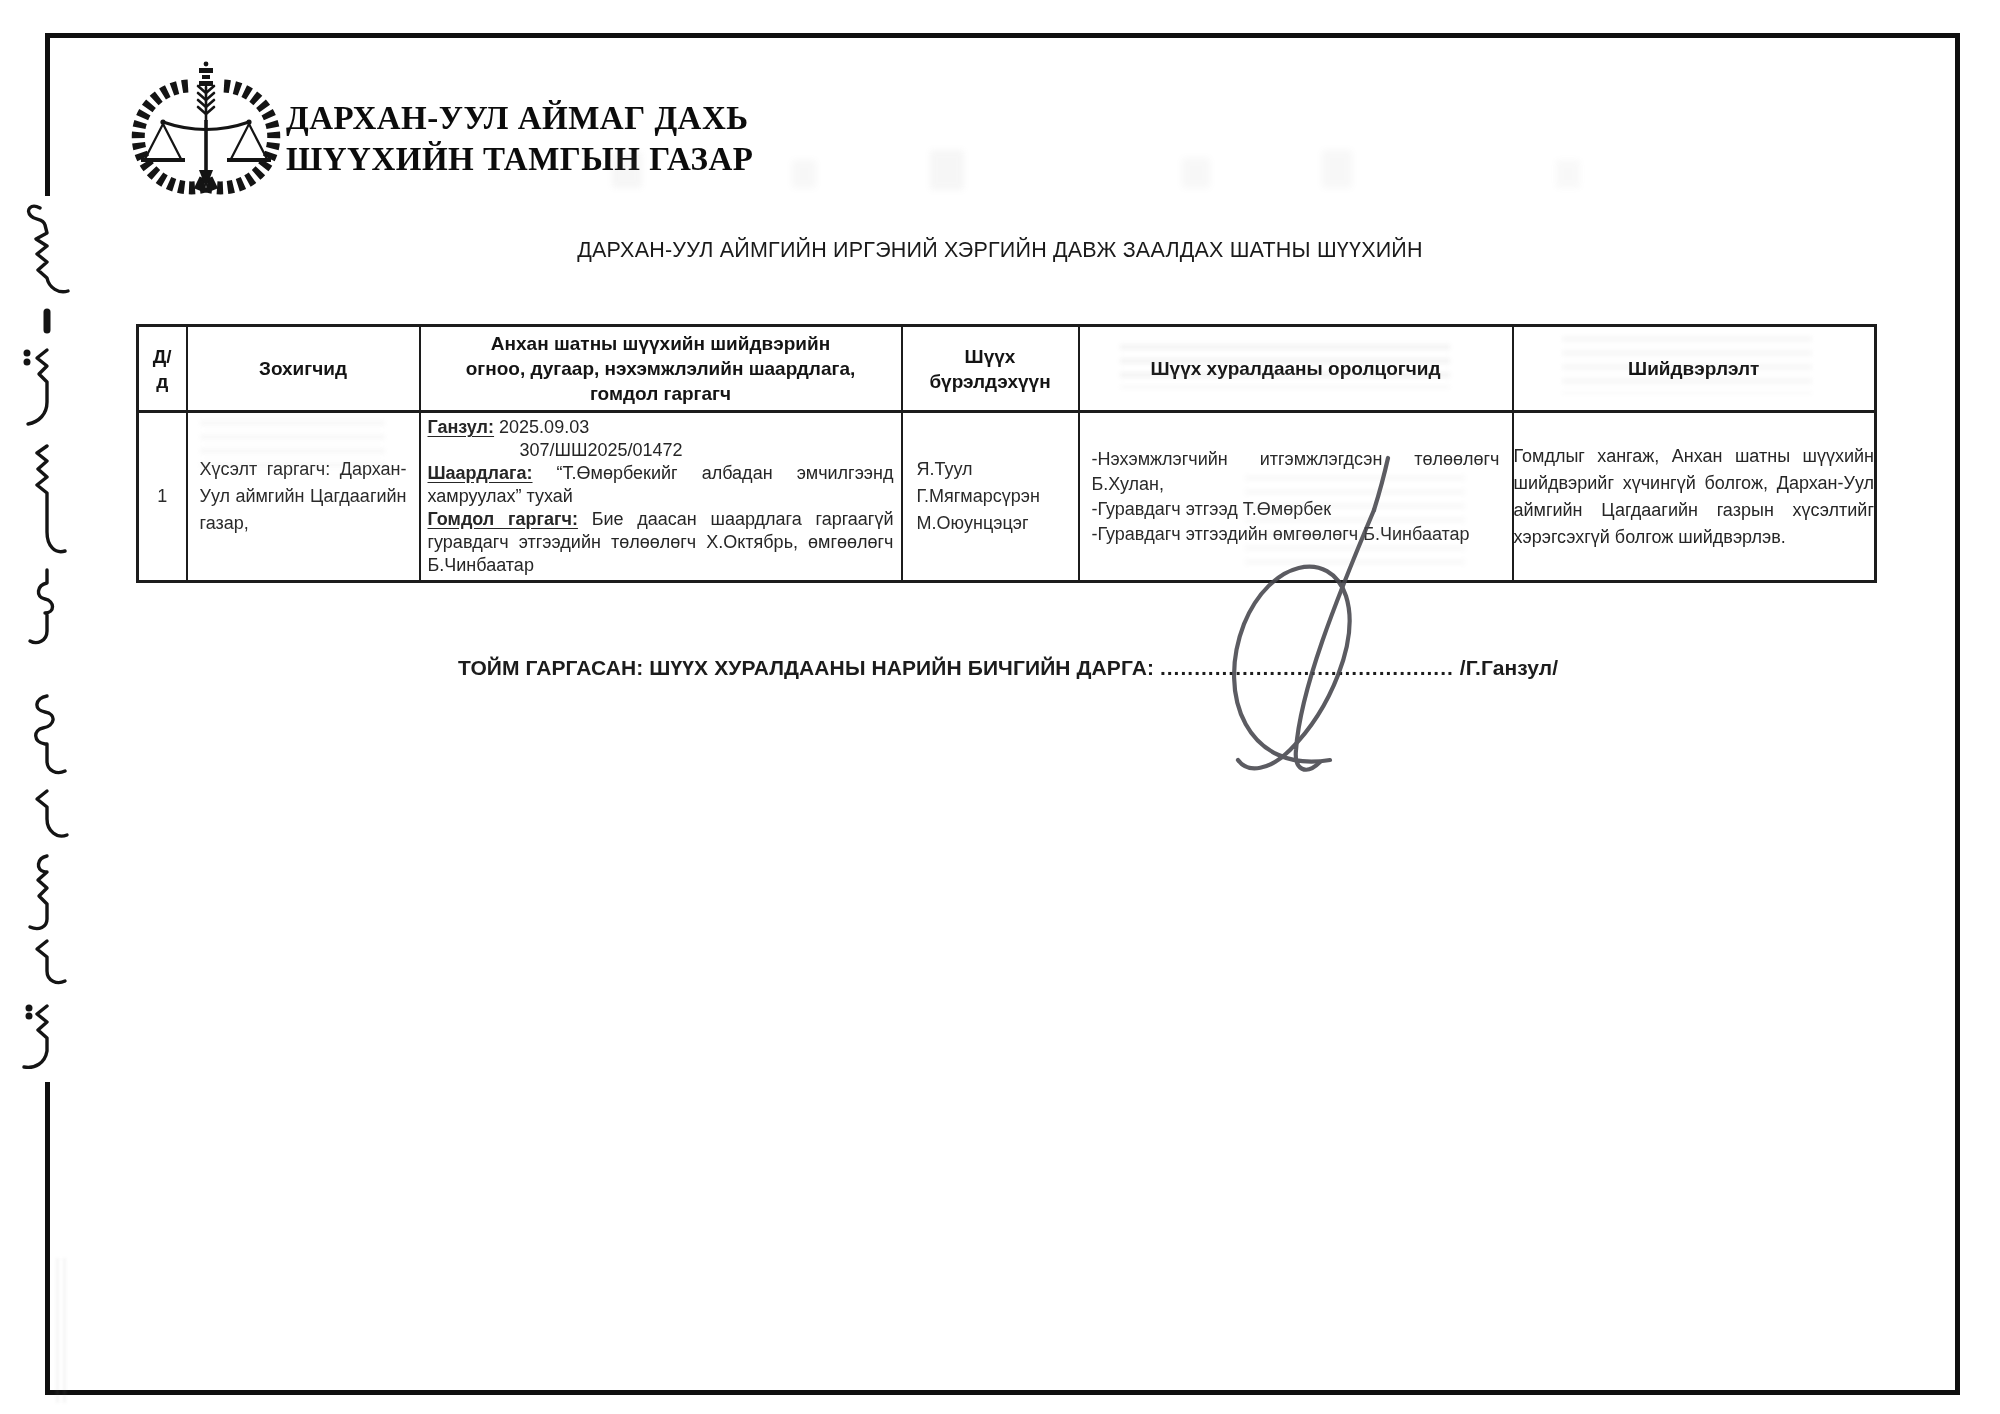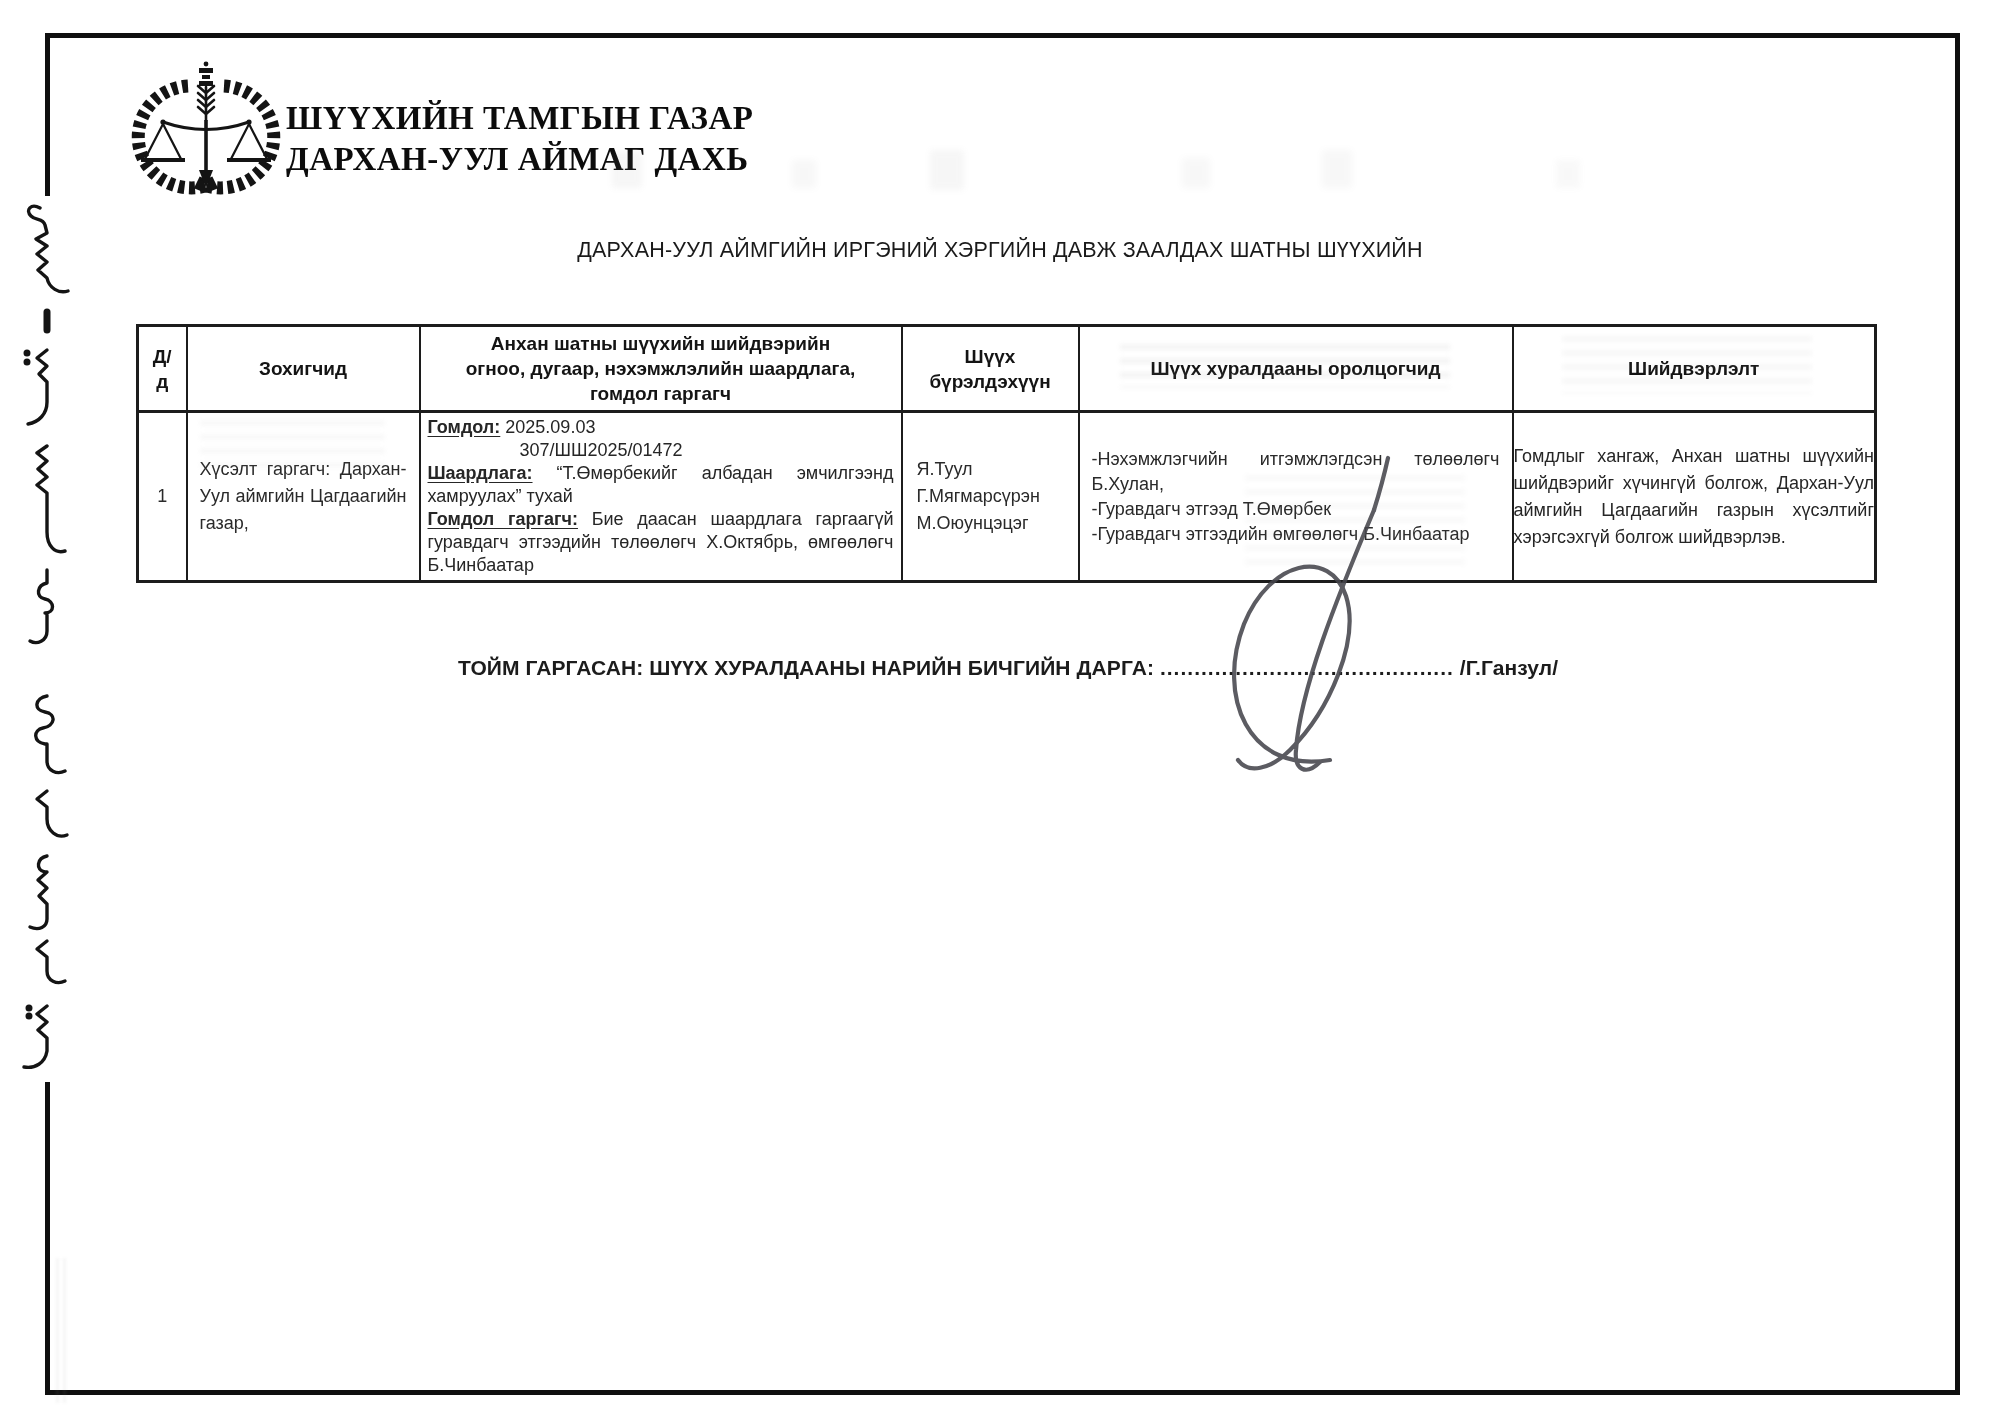--- a/index.html
+++ b/index.html
@@ -144,22 +144,22 @@
 
     <path d="M119,64 L101,99 L137,99 Z" stroke="#141414" stroke-width="2.2" fill="none"></path>
     <path d="M97,100 L141,100" stroke="#141414" stroke-width="4"></path>
 
     <path d="M76,60 L76,116" stroke="#141414" stroke-width="3.6"></path>
     <path d="M76,128 L69,110 L83,110 Z" fill="#141414"></path>
   </svg>
 </div>
 
 <div class="abs org">
+  <div>ДАРХАН-УУЛ АЙМАГ ДАХЬ</div>
   <div>ШҮҮХИЙН ТАМГЫН ГАЗАР</div>
-  <div>ДАРХАН-УУЛ АЙМАГ ДАХЬ</div>
 </div>
 
 <div class="abs doc-title">
   <div>ДАРХАН-УУЛ АЙМГИЙН ИРГЭНИЙ ХЭРГИЙН ДАВЖ ЗААЛДАХ ШАТНЫ ШҮҮХИЙН</div>
 </div>
 
 <table class="summary">
   <colgroup>
     <col style="width:49px">
       <col style="width:233px">
@@ -180,21 +180,21 @@
 бүрэлдэхүүн</th>
     <th>Шүүх хуралдааны оролцогчид</th>
     <th>Шийдвэрлэлт</th>
   </tr>
   <tr class="bodyrow">
     <td class="c-no">1</td>
     <td class="c-parties">
       <div class="just">Хүсэлт гаргагч: Дархан-Уул аймгийн Цагдаагийн газар,</div>
     </td>
     <td class="c-first">
-      <div><span class="lab">Гомдол:</span> <span>2025.09.03</span></div>
+      <div><span class="lab">Ганзул:</span> <span>2025.09.03</span></div>
       <div class="caseno">307/ШШ2025/01472</div>
       <div class="just"><span class="lab">Шаардлага:</span> <span>“Т.Өмөрбекийг албадан эмчилгээнд хамруулах” тухай</span></div>
       <div class="just"><span class="lab">Гомдол гаргагч:</span> <span>Бие даасан шаардлага гаргаагүй гуравдагч этгээдийн төлөөлөгч Х.Октябрь, өмгөөлөгч Б.Чинбаатар</span></div>
     </td>
     <td class="c-bench">
       <div>Я.Туул</div>
       <div>Г.Мягмарсүрэн</div>
       <div>М.Оюунцэцэг</div>
     </td>
     <td class="c-part">

